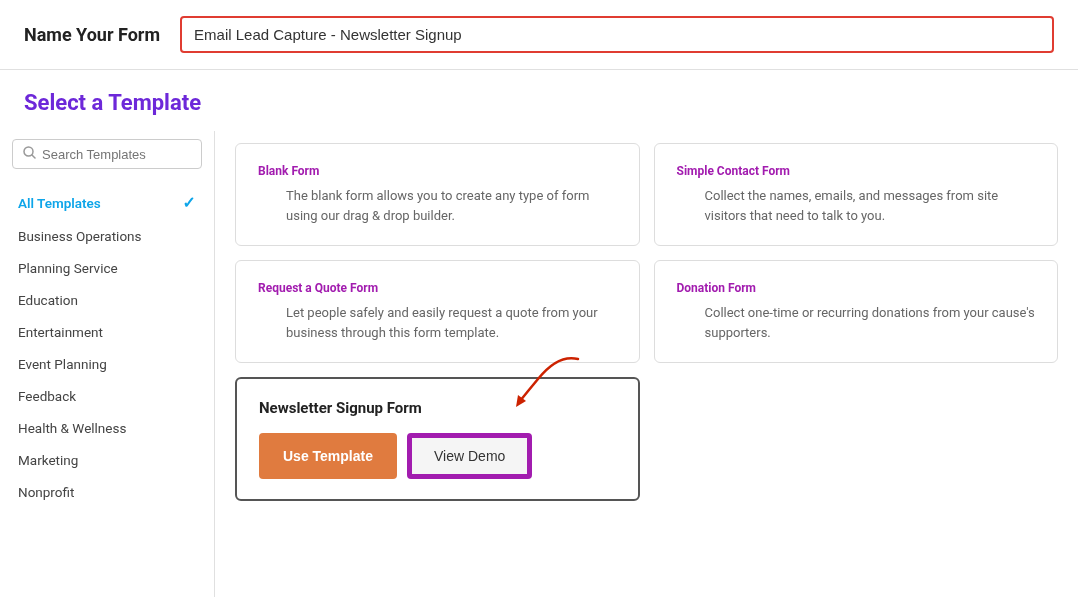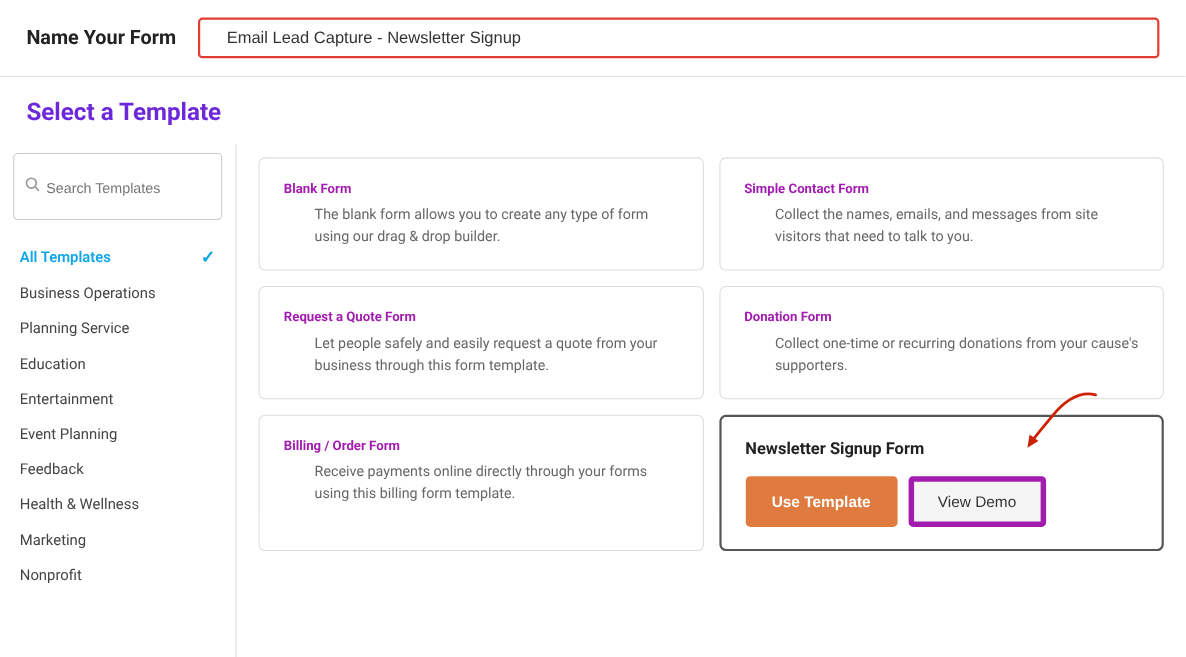--- a/index.html
+++ b/index.html
@@ -24,21 +24,21 @@
     .header-label {
       font-size: 18px;
       font-weight: 700;
       color: #222;
       white-space: nowrap;
     }
     .header-input {
       flex: 1;
       border: 2px solid #e03c31;
       border-radius: 4px;
-      padding: 8px 24px;
+      padding: 8px 12px;
       font-size: 15px;
       color: #333;
       outline: none;
     }
 
     
     .section-title {
       font-size: 22px;
       font-weight: 700;
       color: #6d28d9;
@@ -54,24 +54,24 @@
     
     .sidebar {
       width: 215px;
       min-width: 215px;
       padding: 8px 12px;
       border-right: 1px solid #e0e0e0;
       overflow-y: auto;
     }
     .search-box {
       display: flex;
-      align-items: flex-end;
+      align-items: center;
       border: 1px solid #ccc;
       border-radius: 4px;
-      padding: 21px 10px;
+      padding: 6px 10px;
       gap: 6px;
       margin-bottom: 16px;
       background: #fff;
     }
     .search-icon-svg {
       color: #999;
       flex-shrink: 0;
     }
     .search-input {
       border: none;
@@ -251,24 +251,20 @@
     <div class="template-card">
       <div class="template-card-title">Request a Quote Form</div>
       <div class="template-card-desc">Let people safely and easily request a quote from your business through this form template.</div>
     </div>
 
     <div class="template-card">
       <div class="template-card-title">Donation Form</div>
       <div class="template-card-desc">Collect one-time or recurring donations from your cause's supporters.</div>
     </div>
 
-    <div class="template-card">
-      <div class="template-card-title">Billing / Order Form</div>
-      <div class="template-card-desc">Receive payments online directly through your forms using this billing form template.</div>
-    </div>
 
     <div class="newsletter-card" style="position:relative;">
 
       <svg class="arrow-annotation" width="90" height="60" viewBox="0 0 90 60" style="position:absolute;top:-30px;right:50px;pointer-events:none;">
         <path d="M 80 10 Q 60 5, 40 30 Q 30 42, 22 52" stroke="#cc2200" stroke-width="2.5" fill="none" stroke-linecap="round"></path>
         <polygon points="18,58 20,46 28,52" fill="#cc2200"></polygon>
       </svg>
       <div class="newsletter-card-title">Newsletter Signup Form</div>
       <div class="card-buttons">
         <button class="btn-use-template">Use Template</button>

